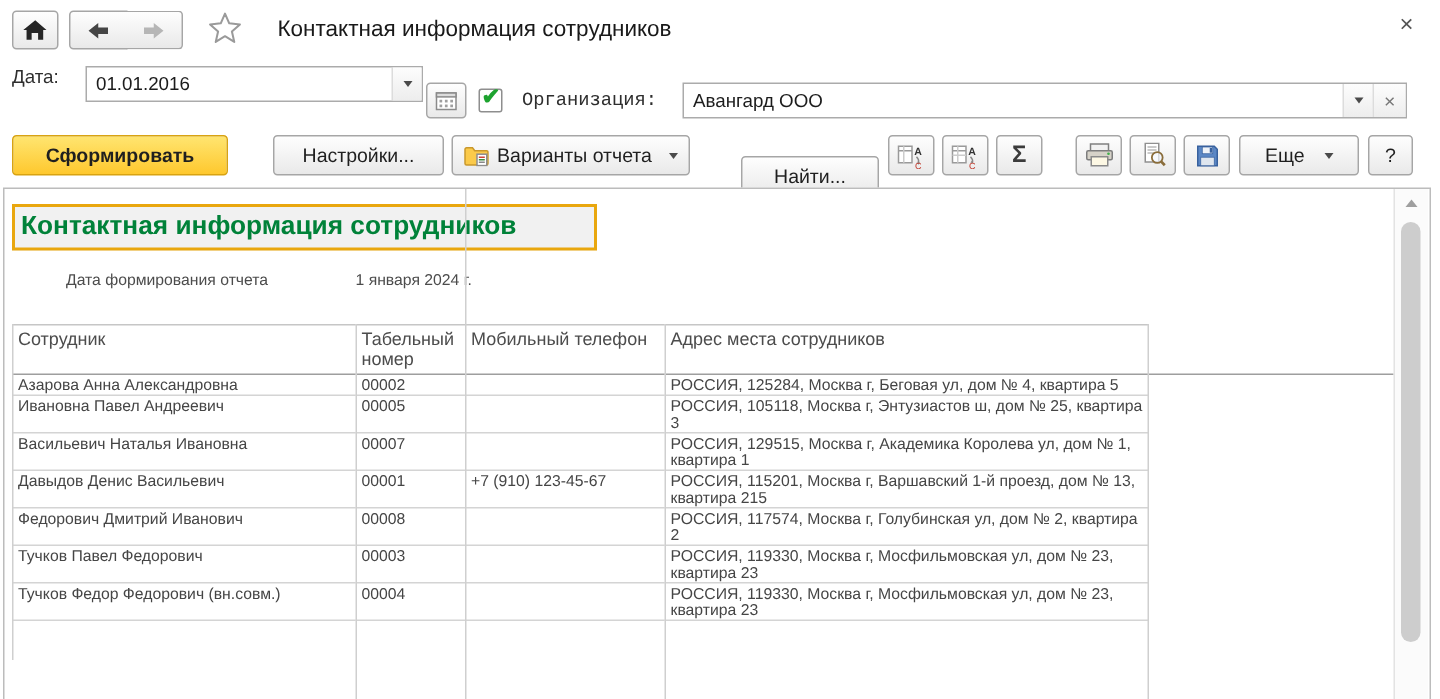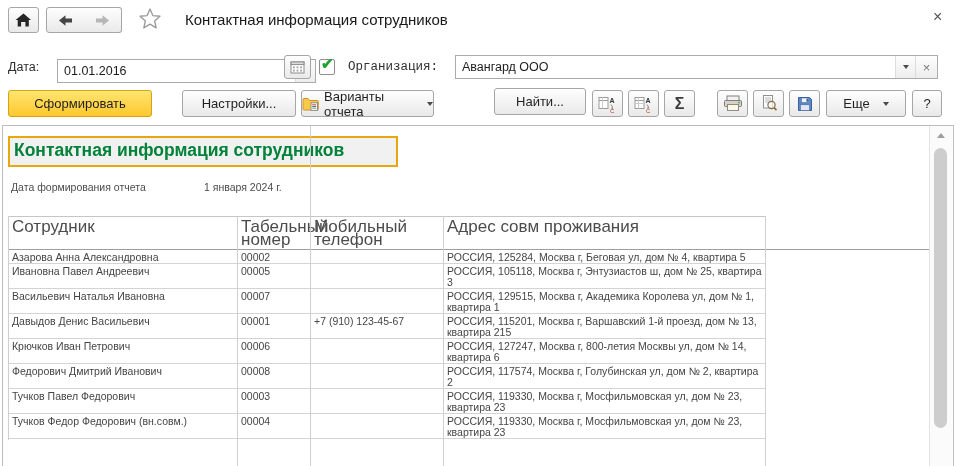--- a/index.html
+++ b/index.html
@@ -3,44 +3,44 @@
 <meta charset="utf-8">
 <style>
   html,body{margin:0;padding:0;background:#fff;}
   body{width:960px;height:466px;position:relative;overflow:hidden;
        font-family:"Liberation Sans",sans-serif;color:#222;}
   .abs{position:absolute;box-sizing:border-box;}
   
   .btn{position:absolute;box-sizing:border-box;display:flex;align-items:center;justify-content:center;
        border:1px solid #a6a6a6;border-radius:3px;background:linear-gradient(#fefefe,#e9e9e9);
        font-size:13px;color:#1f1f1f;cursor:default;gap:5px;}
-  .btn-yellow{background:linear-gradient(#ffe570,#fec82e);border-color:#d8a312;font-weight:normal;}
+  .btn-yellow{background:linear-gradient(#ffe570,#fec82e);border-color:#d8a312;font-weight:bold;}
   .chev{width:0;height:0;border-left:3.5px solid transparent;border-right:3.5px solid transparent;
         border-top:4.5px solid #4a4a4a;display:inline-block;}
   
   .combo{position:absolute;box-sizing:border-box;display:flex;align-items:stretch;
          border:1px solid #ababab;background:#fff;height:24px;}
   .combo .val{flex:1;font-size:12.5px;color:#1c1c1c;padding:4px 0 0 6px;white-space:nowrap;overflow:hidden;}
   .combo .seg{width:19px;display:flex;align-items:center;justify-content:center;border-left:1px solid #dcdcdc;
               background:linear-gradient(#fdfdfd,#ededed);}
   .lbl{position:absolute;font-size:12.5px;color:#2e2e2e;white-space:nowrap;}
   
   #report{position:absolute;left:2px;top:125px;width:950px;height:340px;border:1px solid #bcbcbc;
           background:#fff;overflow:hidden;}
   .vline{position:absolute;width:1px;background:#cfcfcf;z-index:5;}
   #rtable{position:absolute;left:5px;top:90px;width:758px;border-collapse:collapse;table-layout:fixed;z-index:2;}
-  #rtable th{font-weight:normal;text-align:left;font-size:17px;line-height:13px;color:#4c4c4c;
+  #rtable th{font-weight:normal;text-align:left;font-size:12px;line-height:13px;color:#4c4c4c;
              padding:3px 4px;vertical-align:top;border-top:1px solid #c6c6c6;border-bottom:1px solid #9e9e9e;}
   #rtable td{font-size:10.5px;line-height:11px;color:#454545;padding:2px 4px 0 4px;vertical-align:top;
              border-bottom:1px solid #d4d4d4;word-wrap:break-word;}
   .title-cell{position:absolute;left:5px;top:10px;width:386px;height:27px;background:#f1f1f1;
               border:2px solid #e9a70e;z-index:3;}
   .title-cell span{position:absolute;left:4px;top:2px;font-size:17.5px;font-weight:bold;color:#008239;
                    white-space:nowrap;z-index:4;}
-  .smalltxt{position:absolute;font-size:10.5px;color:#4c4c4c;white-space:nowrap;}
+  .smalltxt{position:absolute;font-size:10.5px;color:#4c4c4c;white-space:nowrap;margin-left:33px;}
   
   #vscroll{position:absolute;left:926px;top:0;width:22px;height:100%;background:#fbfbfb;
            border-left:1px solid #e3e3e3;z-index:6;}
   #vscroll .up{position:absolute;left:7px;top:7px;width:0;height:0;border-left:4px solid transparent;
                border-right:4px solid transparent;border-bottom:5px solid #9f9f9f;}
   #vscroll .thumb{position:absolute;left:4px;top:22px;width:13px;height:280px;background:#cdcdcd;border-radius:7px;}
   svg{display:block;}
   .x-glyph{font-size:15px;color:#555;line-height:1;}
 </style>
 </head>
@@ -68,22 +68,22 @@
   </span>
 </div>
 <div class="abs" style="left:139px;top:8px;">
   <svg width="22" height="21" viewBox="0 0 21 20">
       <polygon points="10.5,1 13.2,7.2 20,7.9 14.9,12.4 16.4,19 10.5,15.4 4.6,19 6.1,12.4 1,7.9 7.8,7.2" fill="none" stroke="#9a9a9a" stroke-width="1.3" stroke-linejoin="round"></polygon>
     </svg>
 </div>
 <div class="abs" style="left:185px;top:11px;font-size:15px;color:#191919;">Контактная информация сотрудников</div>
 <div class="abs x-glyph" style="left:933px;top:9px;font-size:16px;">×</div>
 
-<div class="lbl" style="left:8px;top:60px;">Дата:</div>
-<div class="combo" style="left:57px;top:59px;width:259px;">
+<div class="lbl" style="left:8px;top:44px;">Дата:</div>
+<div class="combo" style="left:57px;top:44px;width:225px;">
   <div class="val">01.01.2016</div>
   <div class="seg">
       <span class="chev"></span>
     </div>
 </div>
 <div class="btn" style="left:284px;top:55px;width:27px;height:24px;">
   <span>
     <svg width="15" height="14" viewBox="0 0 15 14">
       <rect x="1" y="2" width="13" height="11" fill="#fff" stroke="#8b8b8b"></rect>
       <rect x="1" y="2" width="13" height="2.6" fill="#dcdcdc" stroke="#8b8b8b"></rect>
@@ -105,34 +105,34 @@
   <div class="seg">
       <span class="chev"></span>
     </div>
   <div class="seg" style="width:21px;">
       <span style="font-size:13px;color:#777;">×</span>
     </div>
 </div>
 
 <div class="btn btn-yellow" style="left:8px;top:90px;width:144px;height:27px;">Сформировать</div>
 <div class="btn" style="left:182px;top:90px;width:114px;height:27px;">Настройки...</div>
-<div class="btn" style="left:301px;top:90px;width:133px;height:27px;">
+<div class="btn" style="left:301px;top:90px;width:159px;height:27px;">
   <span>
     <svg width="17" height="14" viewBox="0 0 17 14">
       <path d="M1 4.5 V2.5 a1 1 0 0 1 1 -1 h4 l1.5 2 h8 a0.8 0.8 0 0 1 0.8 0.8 V12 a1 1 0 0 1 -1 1 H2 a1 1 0 0 1 -1 -1 Z" fill="#fbca4a" stroke="#c9982c"></path>
       <rect x="9" y="5.8" width="6.5" height="7.6" fill="#fff" stroke="#8d8d8d"></rect>
       <line x1="10.2" y1="7.8" x2="14.2" y2="7.8" stroke="#d04437"></line>
       <line x1="10.2" y1="9.5" x2="14.2" y2="9.5" stroke="#3c8b3f"></line>
       <line x1="10.2" y1="11.2" x2="14.2" y2="11.2" stroke="#888"></line>
     </svg>
   </span>
   <span>Варианты отчета</span>
   <span class="chev" style="margin-left:6px;"></span>
 </div>
-<div class="btn" style="left:494px;top:88px;width:92px;height:27px;">Найти...</div>
+<div class="btn" style="left:494px;top:104px;width:92px;height:27px;">Найти...</div>
 <div class="btn" style="left:592px;top:90px;width:31px;height:27px;">
   <span>
     <svg width="20" height="18" viewBox="0 0 20 18">
       <rect x="1" y="2.5" width="9" height="11" fill="#fff" stroke="#9a9a9a"></rect>
       <line x1="1" y1="5.5" x2="10" y2="5.5" stroke="#9a9a9a"></line>
       <line x1="4.5" y1="2.5" x2="4.5" y2="13.5" stroke="#cccccc"></line>
       <text x="11.5" y="8" font-size="7" font-weight="bold" fill="#333" font-family="Liberation Sans,sans-serif">A</text>
       <path d="M13 9.5 q2 2 1.2 4" stroke="#888" fill="none"></path>
       <path d="M13 13.5 l1.4 1.4 l0.9 -1.9 z" fill="#888"></path>
       <text x="12" y="17.5" font-size="6" fill="#c0392b" font-family="Liberation Sans,sans-serif">C</text>
@@ -206,21 +206,21 @@
         <col style="width:229px">
         <col style="width:73px">
         <col style="width:133px">
         <col style="width:323px">
       </colgroup>
     <thead>
       <tr>
         <th>Сотрудник</th>
         <th>Табельный номер</th>
         <th>Мобильный телефон</th>
-        <th>Адрес совм проживания</th>
+        <th>Адрес места сотрудников</th>
       </tr>
     </thead>
     <tbody>
         <tr>
           <td>Азарова Анна Александровна</td>
           <td>00002</td>
           <td></td>
           <td>РОССИЯ, 125284, Москва г, Беговая ул, дом № 4, квартира 5</td>
         </tr>
         <tr>
@@ -233,26 +233,20 @@
           <td>Васильевич Наталья Ивановна</td>
           <td>00007</td>
           <td></td>
           <td>РОССИЯ, 129515, Москва г, Академика Королева ул, дом № 1, квартира 1</td>
         </tr>
         <tr>
           <td>Давыдов Денис Васильевич</td>
           <td>00001</td>
           <td>+7 (910) 123-45-67</td>
           <td>РОССИЯ, 115201, Москва г, Варшавский 1-й проезд, дом № 13, квартира 215</td>
-        </tr>
-        <tr>
-          <td>Крючков Иван Петрович</td>
-          <td>00006</td>
-          <td></td>
-          <td>РОССИЯ, 127247, Москва г, 800-летия Москвы ул, дом № 14, квартира 6</td>
         </tr>
         <tr>
           <td>Федорович Дмитрий Иванович</td>
           <td>00008</td>
           <td></td>
           <td>РОССИЯ, 117574, Москва г, Голубинская ул, дом № 2, квартира 2</td>
         </tr>
         <tr>
           <td>Тучков Павел Федорович</td>
           <td>00003</td>

